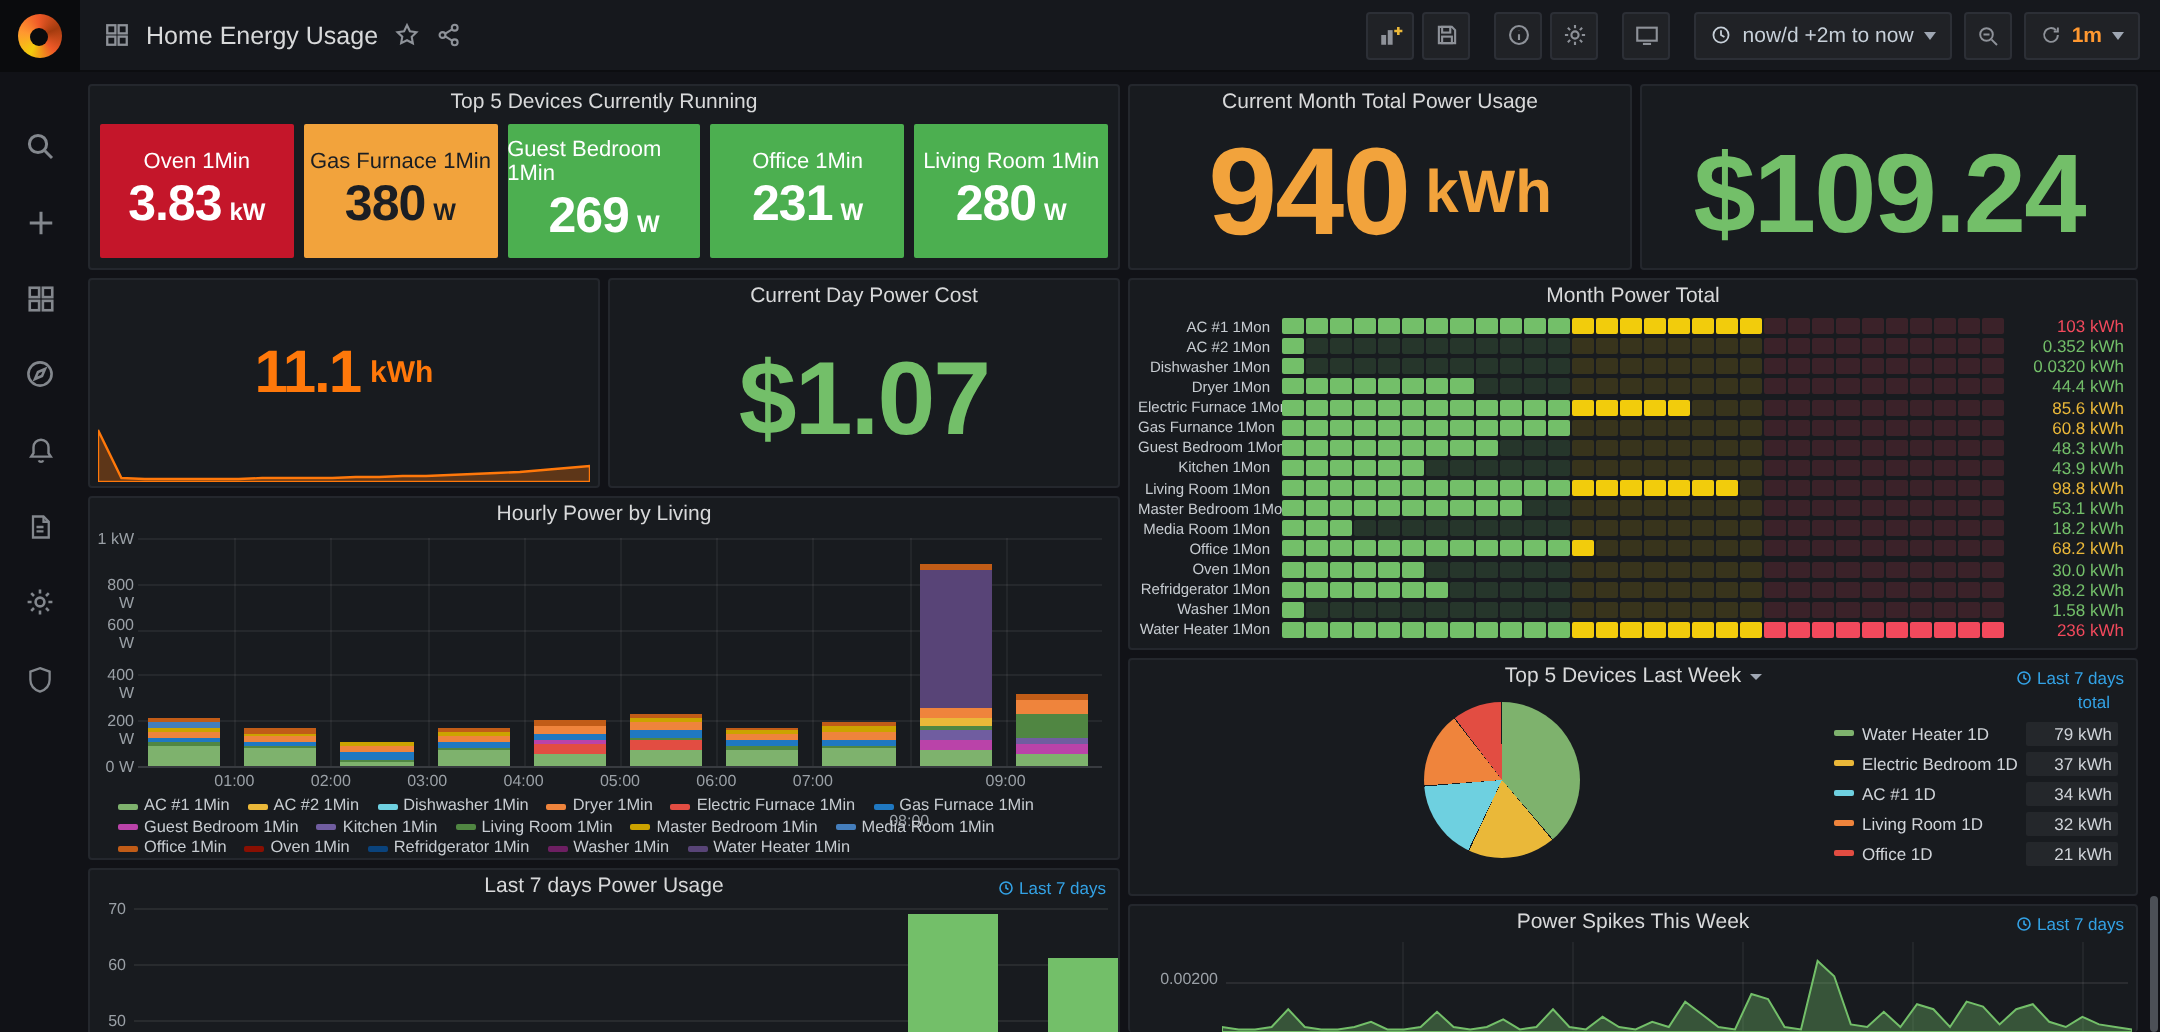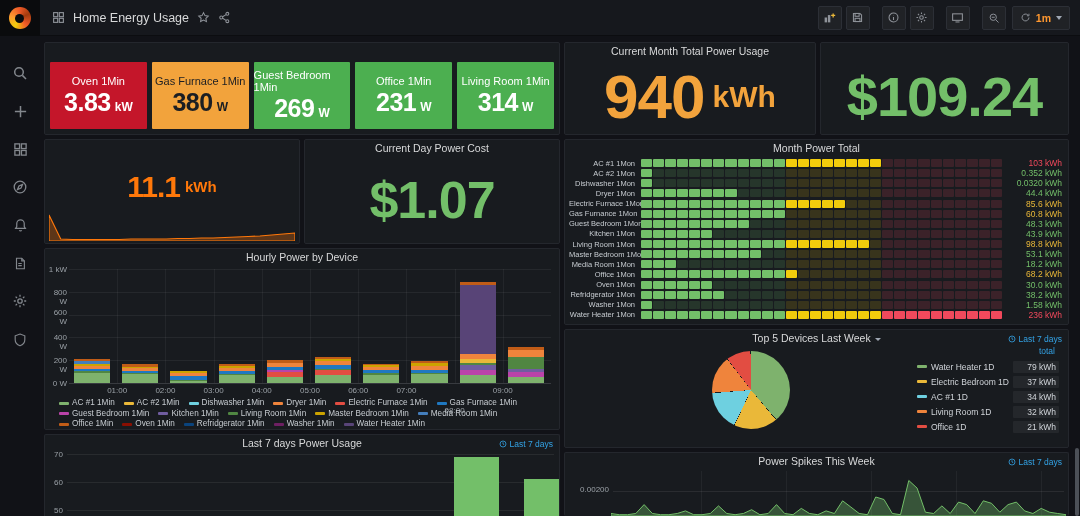--- a/index.html
+++ b/index.html
@@ -145,20 +145,28 @@
       </div>
     </div>
     <div class="grp">
       <div class="pill icon-only">
         <svg width="13" height="13" viewBox="0 0 16 16" fill="none" stroke="#8e9299" stroke-width="1.3">
             <rect x="2" y="3.5" width="12" height="8"></rect>
             <path d="M5.5 13.5h5"></path>
           </svg>
       </div>
     </div>
+    <div class="pill">
+      <svg width="11" height="11" viewBox="0 0 16 16" fill="none" stroke="#c7d0d9" stroke-width="1.3">
+          <circle cx="8" cy="8" r="5.5"></circle>
+          <path d="M8 4.5V8l2.5 1.5"></path>
+        </svg>
+      <span>now/d +2m to now</span>
+      <span class="caret"></span>
+    </div>
     <div class="pill icon-only">
       <svg width="12" height="12" viewBox="0 0 16 16" fill="none" stroke="#8e9299" stroke-width="1.3">
           <circle cx="7" cy="7" r="4.2"></circle>
           <path d="M10.4 10.4L14 14M5 7h4"></path>
         </svg>
     </div>
     <div class="pill">
       <svg width="11" height="11" viewBox="0 0 16 16" fill="none" stroke="#8e9299" stroke-width="1.4">
           <path d="M13 8a5 5 0 1 1-1.4-3.5"></path>
           <path d="M13 2.5v3h-3"></path>
@@ -214,20 +222,21 @@
       </svg>
   </div>
   <div class="sb-btn">
     <svg width="14" height="15" viewBox="0 0 16 16" fill="none" stroke="currentColor" stroke-width="1.3">
         <path d="M8 1.8l5.5 2v4.6c0 3.5-2.5 5.8-5.5 6.8-3-1-5.5-3.3-5.5-6.8V3.8z"></path>
       </svg>
   </div>
 </div>
 
 <div class="panel" style="left:44px;top:42px;width:516px;height:93px">
+  <div class="ptitle">Top 5 Devices Currently Running</div>
   <div id="cards">
       <div class="card" style="background: rgb(196, 22, 42); color: rgb(255, 255, 255);">
         <div class="lbl">Oven 1Min</div>
         <div style="display: flex; align-items: baseline;">
           <span class="val">3.83</span>
           <span class="unit">kW</span>
         </div>
       </div>
       <div class="card" style="background: rgb(242, 163, 60); color: rgb(27, 30, 35);">
         <div class="lbl">Gas Furnace 1Min</div>
@@ -246,21 +255,21 @@
       <div class="card" style="background: rgb(76, 175, 80); color: rgb(255, 255, 255);">
         <div class="lbl">Office 1Min</div>
         <div style="display: flex; align-items: baseline;">
           <span class="val">231</span>
           <span class="unit">W</span>
         </div>
       </div>
       <div class="card" style="background: rgb(76, 175, 80); color: rgb(255, 255, 255);">
         <div class="lbl">Living Room 1Min</div>
         <div style="display: flex; align-items: baseline;">
-          <span class="val">314</span>
+          <span class="val">280</span>
           <span class="unit">W</span>
         </div>
       </div>
     </div>
 </div>
 
 <div class="panel" style="left:564px;top:42px;width:252px;height:93px">
   <div class="ptitle">Current Month Total Power Usage</div>
   <div class="bigstat">
     <span class="v" style="font-size:62px;color:#f2a33c">940</span>
@@ -867,21 +876,21 @@
           <div class="mpt-cell" style="background: rgb(242, 73, 92);"></div>
           <div class="mpt-cell" style="background: rgb(242, 73, 92);"></div>
           <div class="mpt-cell" style="background: rgb(242, 73, 92);"></div>
         </div>
         <div class="mpt-val" style="color: rgb(242, 73, 92);">236 kWh</div>
       </div>
     </div>
 </div>
 
 <div class="panel" style="left:44px;top:248px;width:516px;height:182px">
-  <div class="ptitle">Hourly Power by Device</div>
+  <div class="ptitle">Hourly Power by Living</div>
   <div id="hourly-plot">
       <div class="hgrid" style="top: 0px;"></div>
       <div class="ylab" style="top: -4px;">1 kW</div>
       <div class="hgrid" style="top: 22.8px;"></div>
       <div class="ylab" style="top: 18.8px;">800 W</div>
       <div class="hgrid" style="top: 45.6px;"></div>
       <div class="ylab" style="top: 39px;">600 W</div>
       <div class="hgrid" style="top: 68.4px;"></div>
       <div class="ylab" style="top: 64.4px;">400 W</div>
       <div class="hgrid" style="top: 91.2px;"></div>

